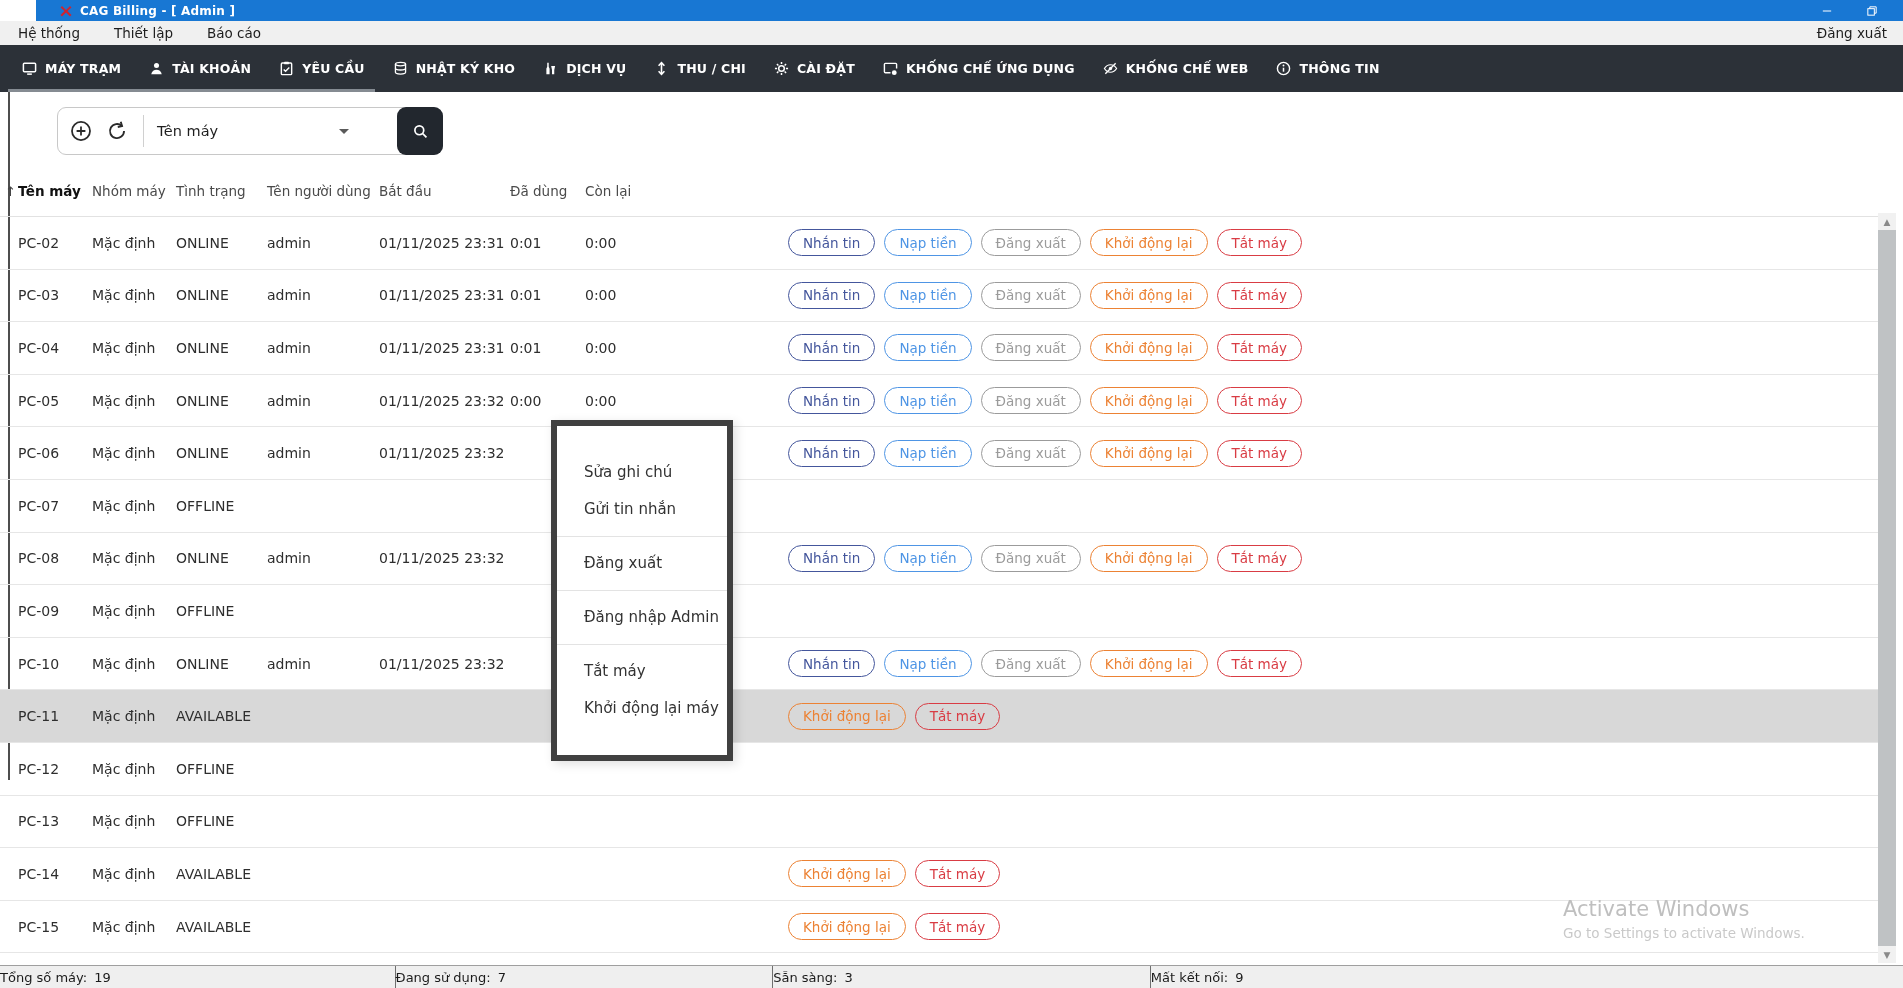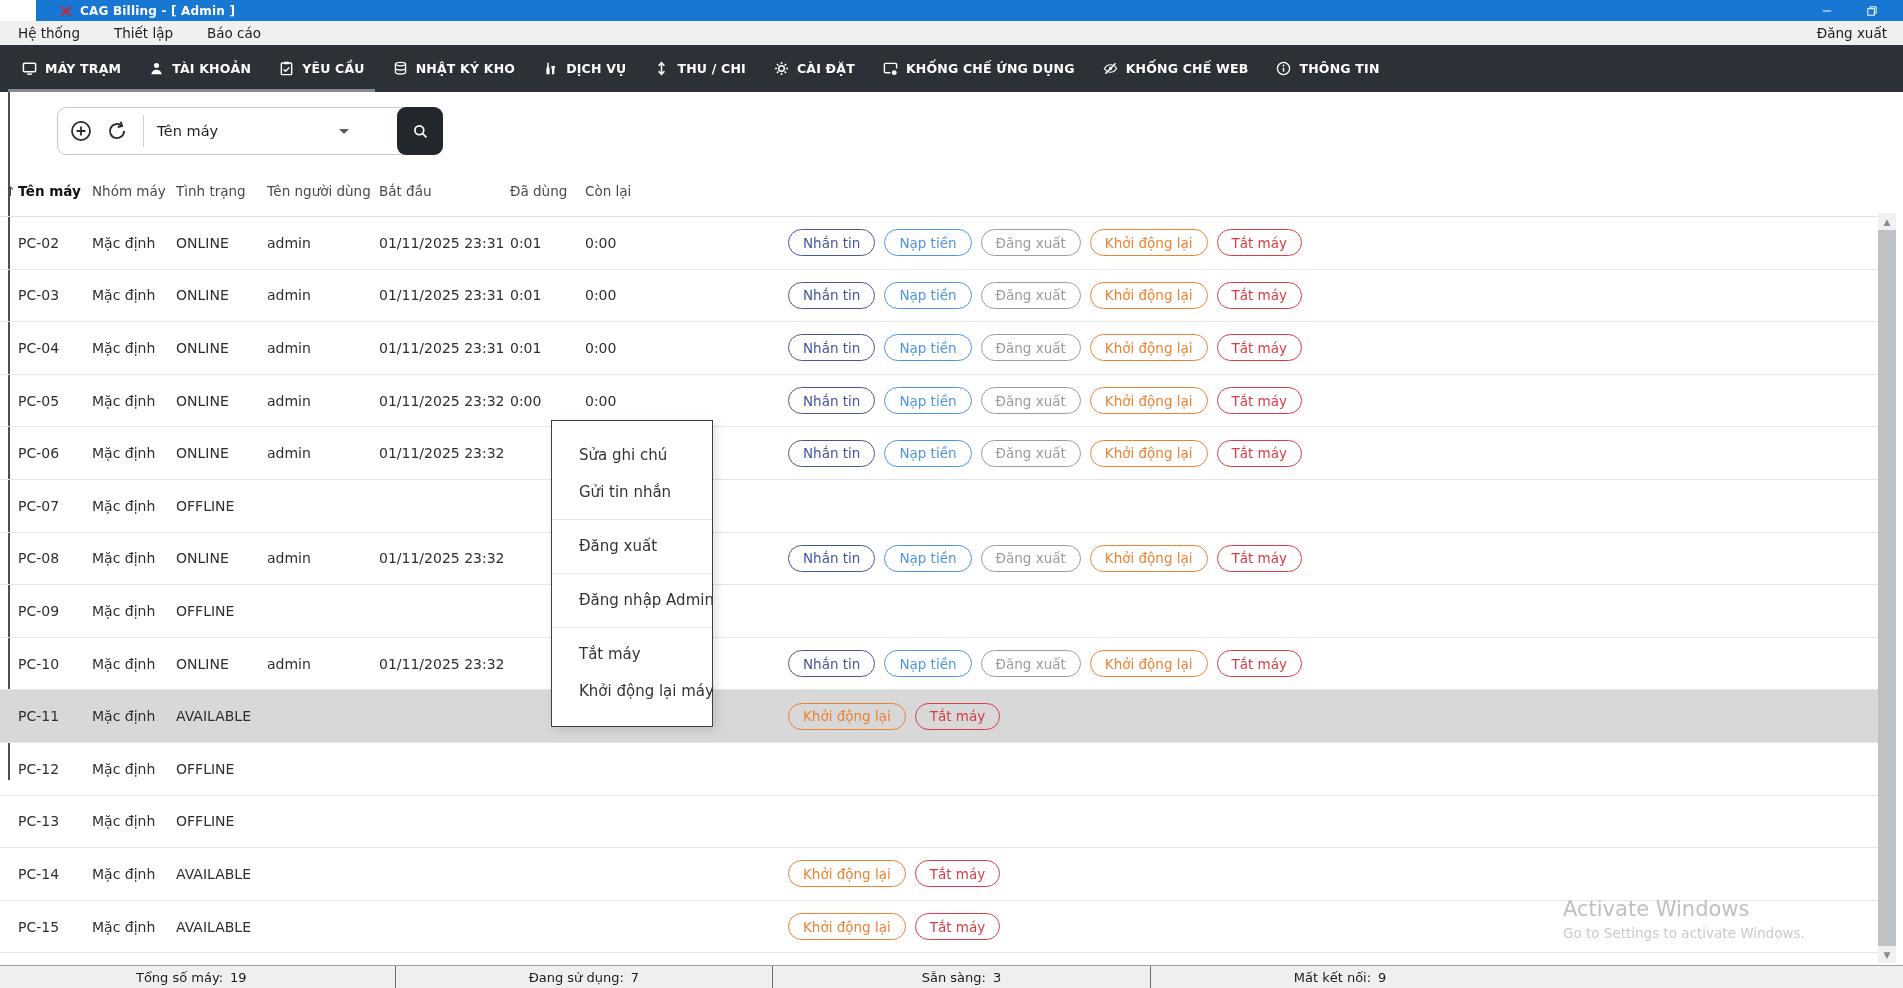--- a/index.html
+++ b/index.html
@@ -62,36 +62,36 @@
   .sort-arrow { position:absolute; left:5px; top:50%; transform:translateY(-50%); color:#444; font-size:13px; }
   .rows { position:absolute; left:0; top:217px; width:1878px; }
   .row { height:52.6px; border-bottom:1px solid #e6e6e6; font-size:14px; color:#2e2e2e; }
   .row.selected { background:#d8d8d8; }
   .actions { display:flex; gap:9px; align-items:center; }
   .pill { height:27px; padding:0 14px; border-radius:14.5px; border:1.5px solid; background:transparent;
     font-size:13.5px; font-weight:500; display:flex; align-items:center; white-space:nowrap;
     font-family:inherit; cursor:default; }
 
   
-  .ctx-menu { position:absolute; left:551px; top:420px; width:162px; background:#fff;
-    border:1px solid #404040; box-shadow:3px 3px 10px rgba(0,0,0,.13); padding:16px 0; z-index:5; }
+  .ctx-menu { position:absolute; left:551px; top:420px; width:182px; background:#fff;
+    border:6px solid #404040; box-shadow:3px 3px 10px rgba(0,0,0,.13); padding:28px 0; z-index:5; }
   .ctx-item { height:37px; line-height:37px; padding-left:27px; font-size:15px; color:#333; white-space:nowrap; }
   .ctx-sep { border-top:1px solid #e3e3e3; margin:8px 0; }
 
   
   .vscroll { position:absolute; left:1878px; top:213px; width:18px; height:750px; background:#f1f1f1; }
   .vs-btn { position:absolute; left:0; width:18px; height:17px; display:flex; align-items:center;
     justify-content:center; color:#8a8a8a; font-size:9px; }
   .vs-up { top:0; } .vs-down { bottom:0; }
   .vs-thumb { position:absolute; left:0; top:17px; bottom:17px; width:18px; background:#bfc2c4; }
 
   
   .statusbar { position:absolute; left:0; top:965px; width:1903px; height:23px; background:#efefef;
     border-top:1px solid #9f9f9f; display:flex; font-size:13px; color:#1b1b1b; }
-  .sb-seg { display:flex; align-items:center; height:100%;justify-content:center; }
+  .sb-seg { display:flex; align-items:center; height:100%; }
   .sb-seg + .sb-seg { border-left:1px solid #6f6f6f; }
   .sb-val { margin-left:7px; }
 
   
   .watermark { position:absolute; left:1563px; top:897px; pointer-events:none; }
   .wm-title { font-size:21px; color:#bfbfbf; }
   .wm-sub { font-size:13.5px; margin-top:4px; color:#c9c9c9; }
 </style>
 </head>
 <body>

